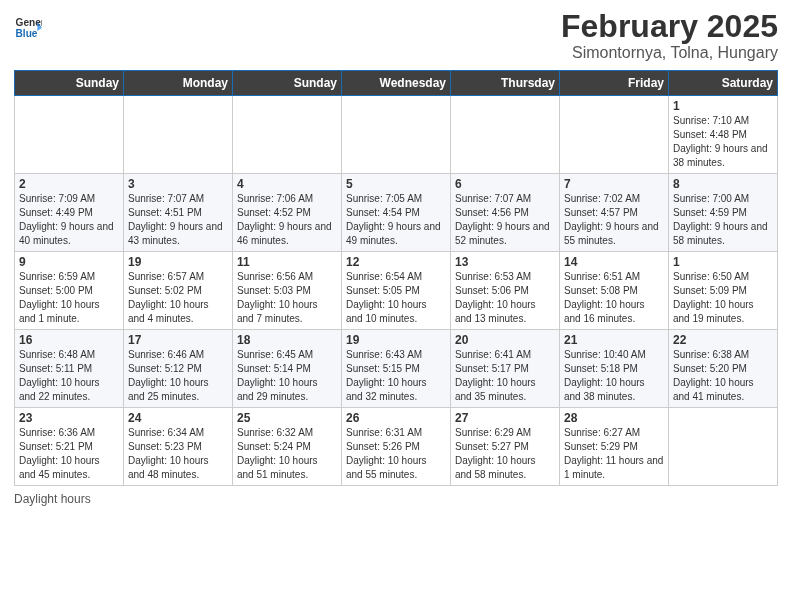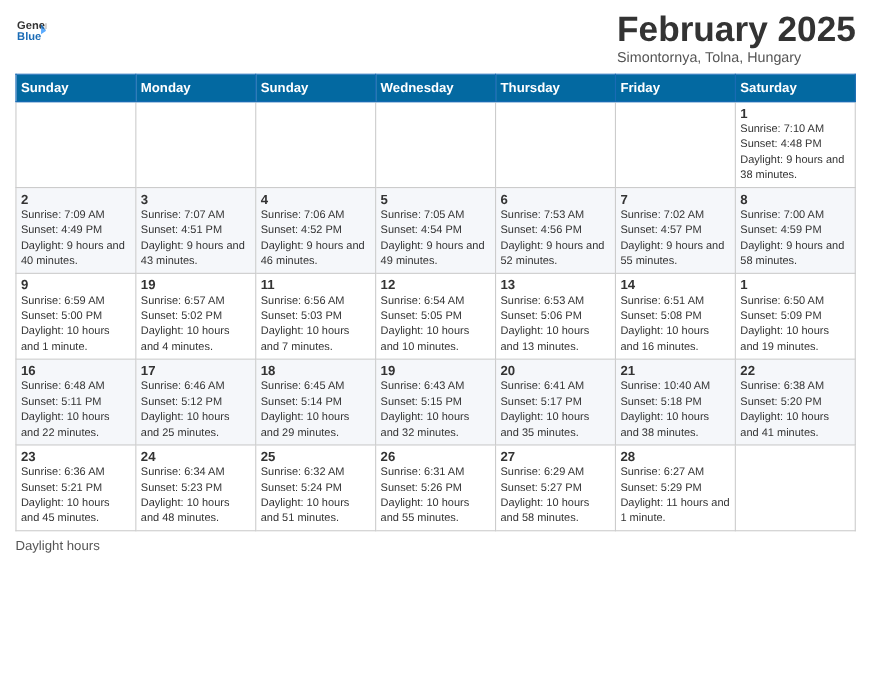--- a/index.html
+++ b/index.html
@@ -26,44 +26,45 @@
       display: flex;
       align-items: center;
       gap: 2px;
       margin-top: 4px;
     }
     .logo-icon {
       width: 28px;
       height: 28px;
     }
     .title-block {
+      text-align: right;
     }
     .month-title {
       font-size: 32px;
       font-weight: bold;
       color: #333;
       line-height: 1;
     }
     .subtitle {
-      font-size: 13px;
+      font-size: 16px;
       color: #555;
       margin-top: 2px;
     }
     .calendar {
       width: 100%;
       border-collapse: collapse;
       table-layout: fixed;
     }
     .calendar thead th {
-      background: #0369a1;
+      background: #404040;
       color: #fff;
       font-size: 12px;
       font-weight: bold;
       padding: 5px 4px;
-      text-align: left;
+      text-align: right;
       border: 1px solid #1a6bb5;
     }
     .calendar tbody td {
       border: 1px solid #ccc;
       vertical-align: top;
       padding: 3px 4px;
       height: 78px;
       width: 113px;
       background: #fff;
     }
@@ -157,21 +158,21 @@
 Daylight: 9 hours and 46 minutes.</div>
           </td>
           <td>
             <span class="day-num">5</span>
             <div class="day-info">Sunrise: 7:05 AM
 Sunset: 4:54 PM
 Daylight: 9 hours and 49 minutes.</div>
           </td>
           <td>
             <span class="day-num">6</span>
-            <div class="day-info">Sunrise: 7:53 AM
+            <div class="day-info">Sunrise: 7:07 AM
 Sunset: 4:56 PM
 Daylight: 9 hours and 52 minutes.</div>
           </td>
           <td>
             <span class="day-num">7</span>
             <div class="day-info">Sunrise: 7:02 AM
 Sunset: 4:57 PM
 Daylight: 9 hours and 55 minutes.</div>
           </td>
           <td>

